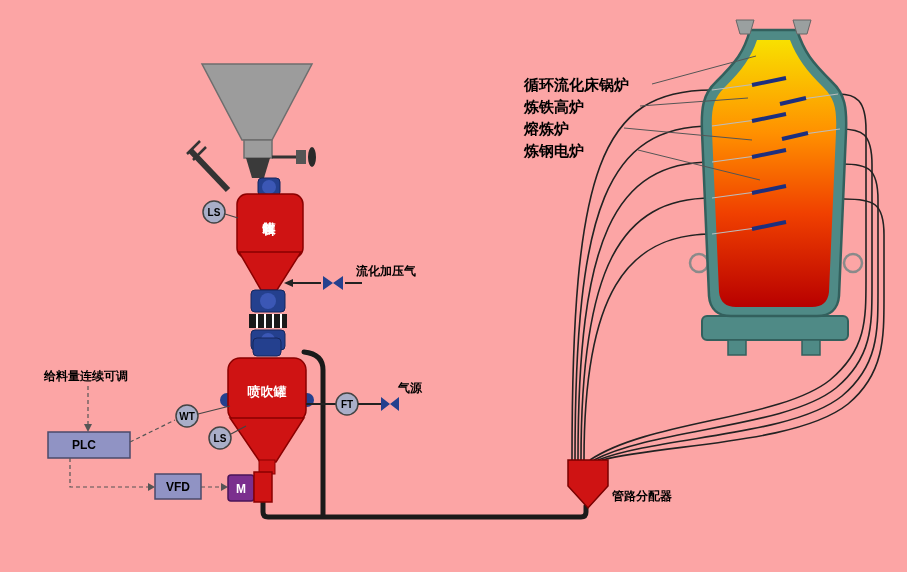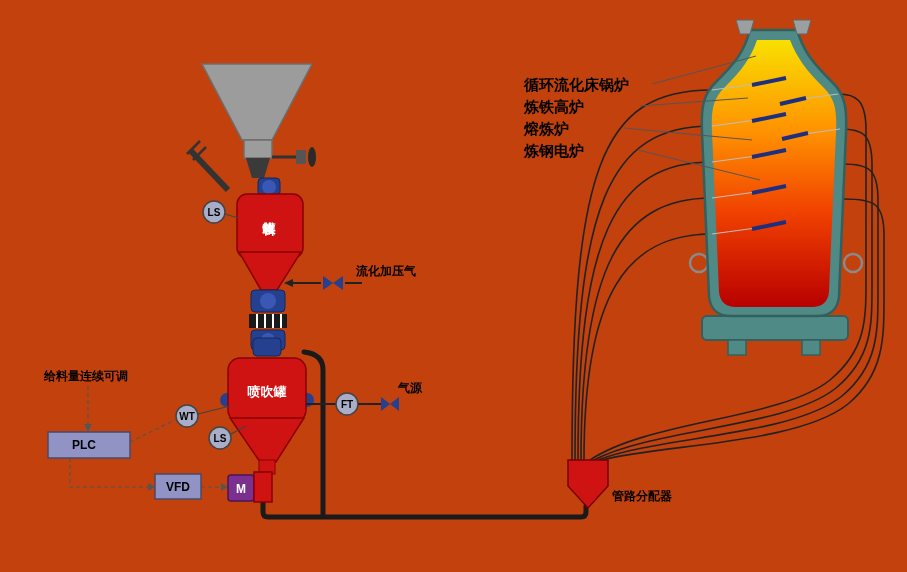--- a/index.html
+++ b/index.html
@@ -5,21 +5,21 @@
   html, body {
     margin: 0;
     padding: 0;
     background: #ffffff;
     font-family: "Liberation Sans", sans-serif;
   }
   .stage {
     position: relative;
     width: 907px;
     height: 572px;
-    background: #c2410c;
+    background: #fca5a5;
     overflow: hidden;
   }
   svg text {
     font-family: "Liberation Sans", sans-serif;
   }
   .vtext {
     writing-mode: vertical-rl;
     text-orientation: upright;
   }
   .cn {

